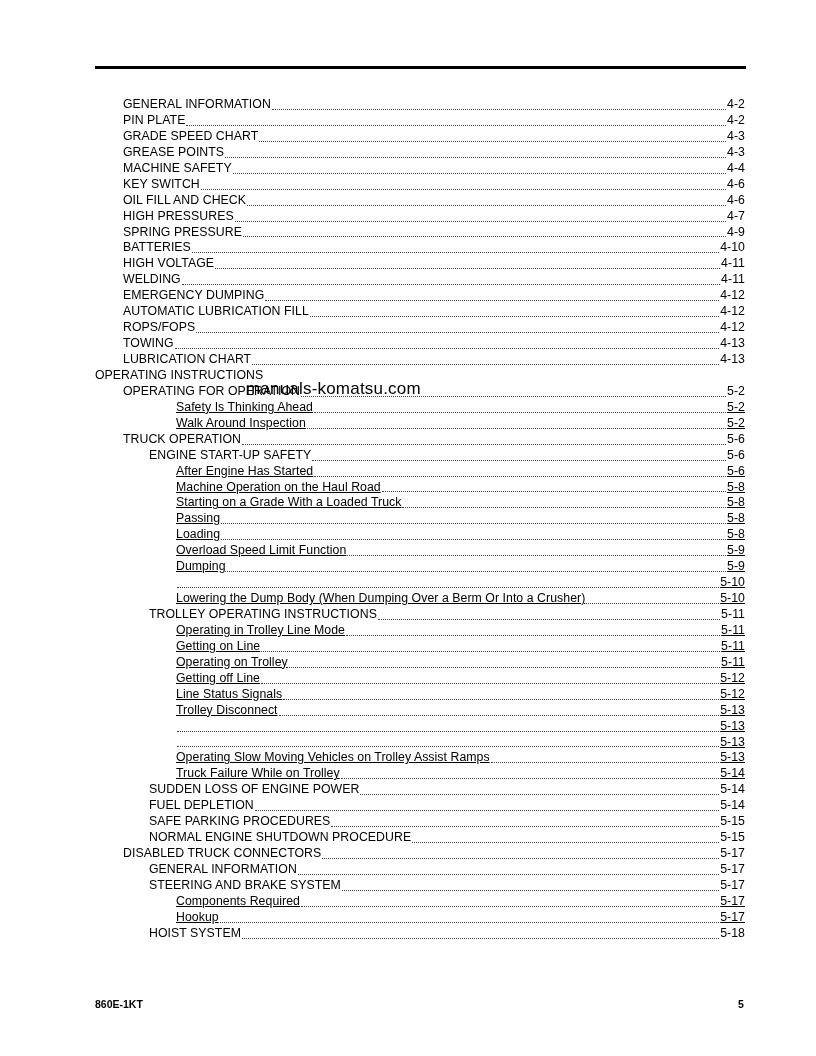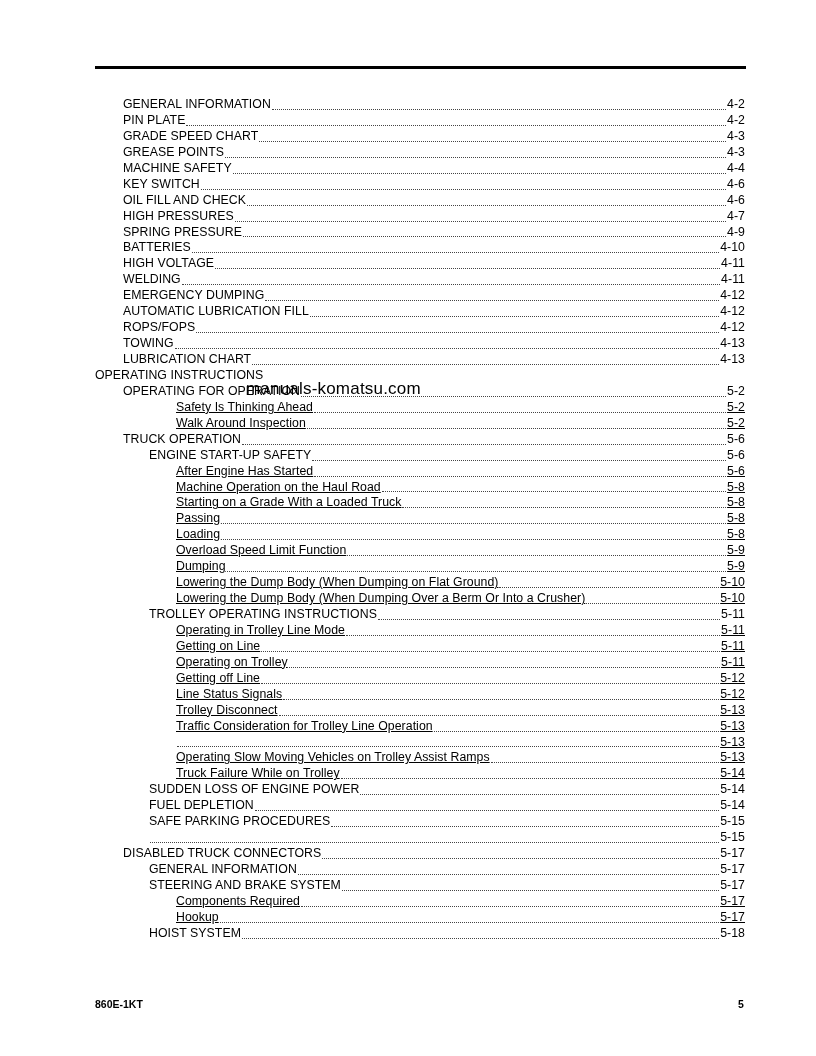--- a/index.html
+++ b/index.html
@@ -231,21 +231,20 @@
       <span class="toc-title">Overload Speed Limit Function</span>
       <span class="toc-leader"></span>
       <span class="toc-page">5-9</span>
     </div>
     <div class="toc-row lvl3">
       <span class="toc-title">Dumping</span>
       <span class="toc-leader"></span>
       <span class="toc-page">5-9</span>
     </div>
     <div class="toc-row lvl3">
-      <span class="toc-title">Lowering the Dump Body (When Dumping on Flat Ground)</span>
       <span class="toc-leader"></span>
       <span class="toc-page">5-10</span>
     </div>
     <div class="toc-row lvl3">
       <span class="toc-title">Lowering the Dump Body (When Dumping Over a Berm Or Into a Crusher)</span>
       <span class="toc-leader"></span>
       <span class="toc-page">5-10</span>
     </div>
     <div class="toc-row lvl2">
       <span class="toc-title">TROLLEY OPERATING INSTRUCTIONS</span>
@@ -276,21 +275,20 @@
       <span class="toc-title">Line Status Signals</span>
       <span class="toc-leader"></span>
       <span class="toc-page">5-12</span>
     </div>
     <div class="toc-row lvl3">
       <span class="toc-title">Trolley Disconnect</span>
       <span class="toc-leader"></span>
       <span class="toc-page">5-13</span>
     </div>
     <div class="toc-row lvl3">
-      <span class="toc-title">Traffic Consideration for Trolley Line Operation</span>
       <span class="toc-leader"></span>
       <span class="toc-page">5-13</span>
     </div>
     <div class="toc-row lvl3">
       <span class="toc-leader"></span>
       <span class="toc-page">5-13</span>
     </div>
     <div class="toc-row lvl3">
       <span class="toc-title">Operating Slow Moving Vehicles on Trolley Assist Ramps</span>
       <span class="toc-leader"></span>
@@ -310,20 +308,21 @@
       <span class="toc-title">FUEL DEPLETION</span>
       <span class="toc-leader"></span>
       <span class="toc-page">5-14</span>
     </div>
     <div class="toc-row lvl2">
       <span class="toc-title">SAFE PARKING PROCEDURES</span>
       <span class="toc-leader"></span>
       <span class="toc-page">5-15</span>
     </div>
     <div class="toc-row lvl2">
+      <span class="toc-title">NORMAL ENGINE SHUTDOWN PROCEDURE</span>
       <span class="toc-leader"></span>
       <span class="toc-page">5-15</span>
     </div>
     <div class="toc-row lvl1">
       <span class="toc-title">DISABLED TRUCK CONNECTORS</span>
       <span class="toc-leader"></span>
       <span class="toc-page">5-17</span>
     </div>
     <div class="toc-row lvl2">
       <span class="toc-title">GENERAL INFORMATION</span>

